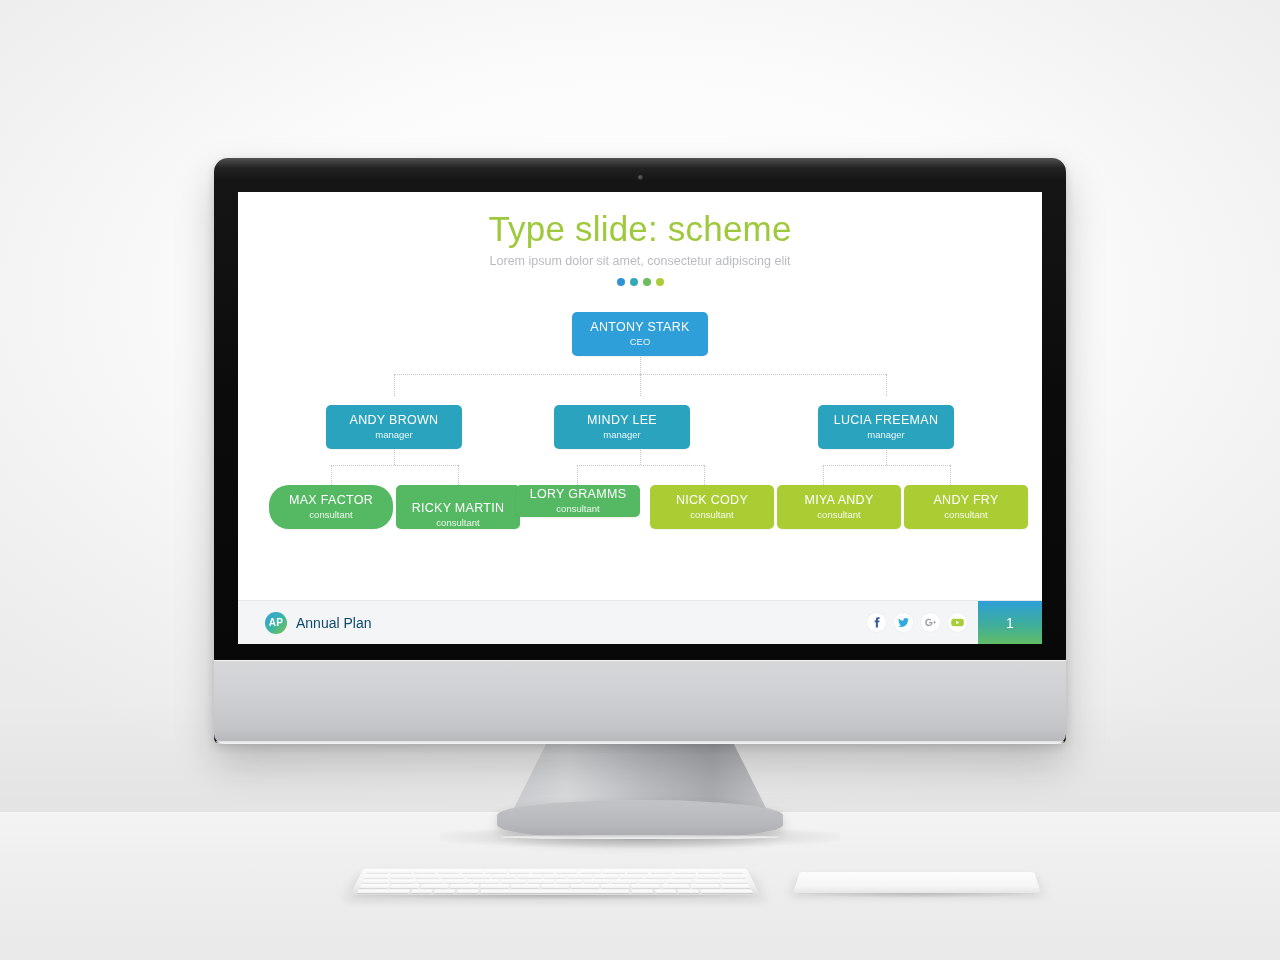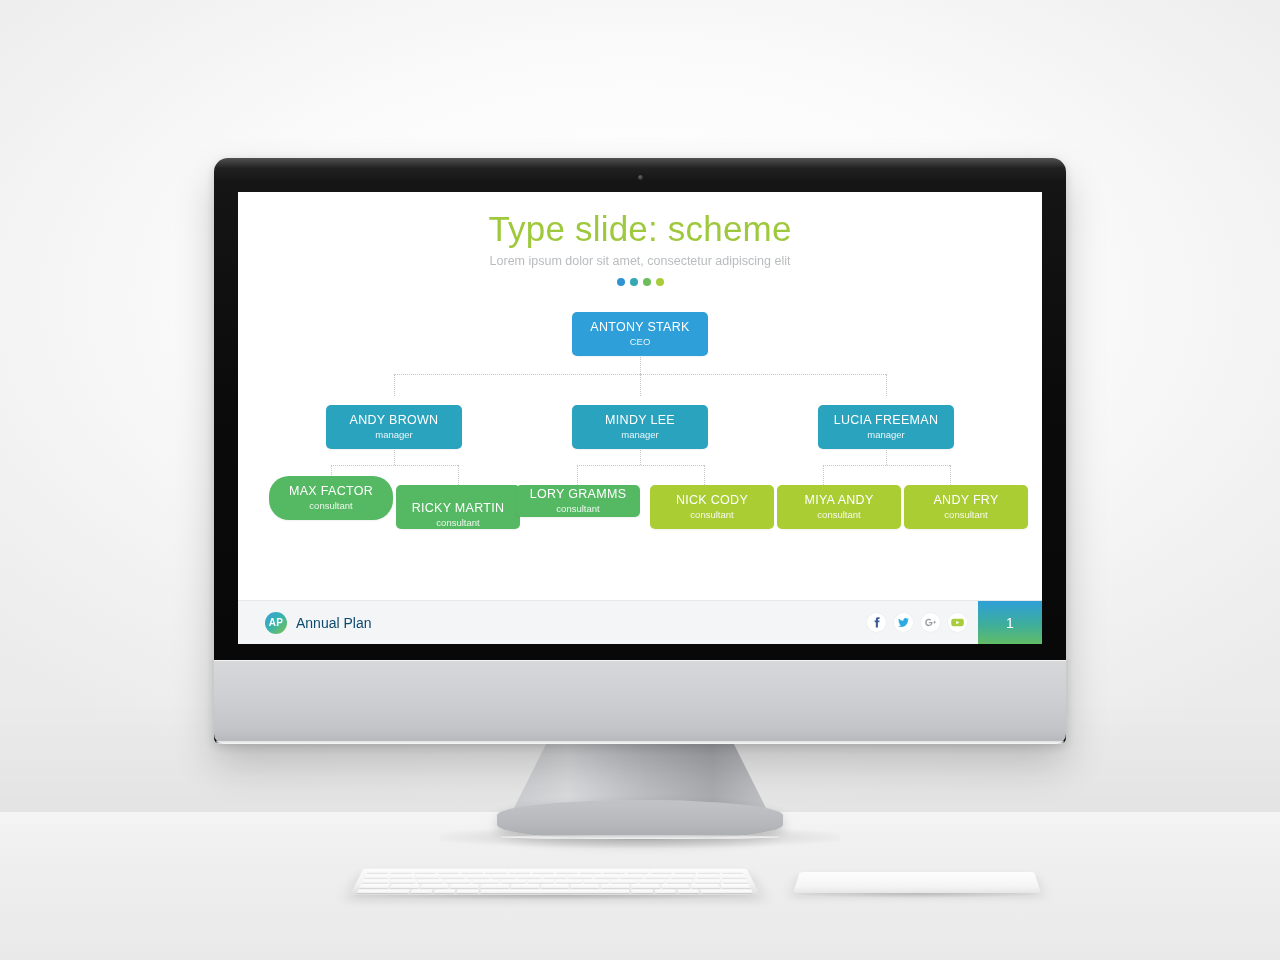--- a/index.html
+++ b/index.html
@@ -229,30 +229,30 @@
 
         <div class="node" id="n-0-0" style="left: 334px; top: 10px; width: 136px; height: 44px; background: rgb(46, 159, 216);">
           <span class="nm">ANTONY STARK</span>
           <span class="rl">CEO</span>
         </div>
 
         <div class="node" id="n-1-0" style="left: 88px; top: 103px; width: 136px; height: 44px; background: rgb(42, 163, 191);">
           <span class="nm">ANDY BROWN</span>
           <span class="rl">manager</span>
         </div>
-        <div class="node" id="n-1-1" style="left: 334px; top: 103px; width: 136px; height: 44px; background: rgb(42, 163, 191);">
+        <div class="node" id="n-1-1" style="left: 316px; top: 103px; width: 136px; height: 44px; background: rgb(42, 163, 191);">
           <span class="nm">MINDY LEE</span>
           <span class="rl">manager</span>
         </div>
         <div class="node" id="n-1-2" style="left: 580px; top: 103px; width: 136px; height: 44px; background: rgb(42, 163, 191);">
           <span class="nm">LUCIA FREEMAN</span>
           <span class="rl">manager</span>
         </div>
 
-        <div class="node" id="n-2-0" style="left: 31px; top: 174px; width: 124px; height: 44px; background: rgb(85, 184, 98); border-radius: 20px;">
+        <div class="node" id="n-2-0" style="left: 31px; top: 183px; width: 124px; height: 44px; background: rgb(85, 184, 98); border-radius: 20px;">
           <span class="nm">MAX FACTOR</span>
           <span class="rl">consultant</span>
         </div>
         <div class="node" id="n-2-1" style="left: 158px; top: 183px; width: 124px; height: 44px; background: rgb(85, 184, 98); justify-content: flex-end;">
           <span class="nm">RICKY MARTIN</span>
           <span class="rl">consultant</span>
         </div>
         <div class="node" id="n-2-2" style="left: 278px; top: 183px; width: 124px; height: 32px; background: rgb(85, 184, 98);">
           <span class="nm">LORY GRAMMS</span>
           <span class="rl">consultant</span>

